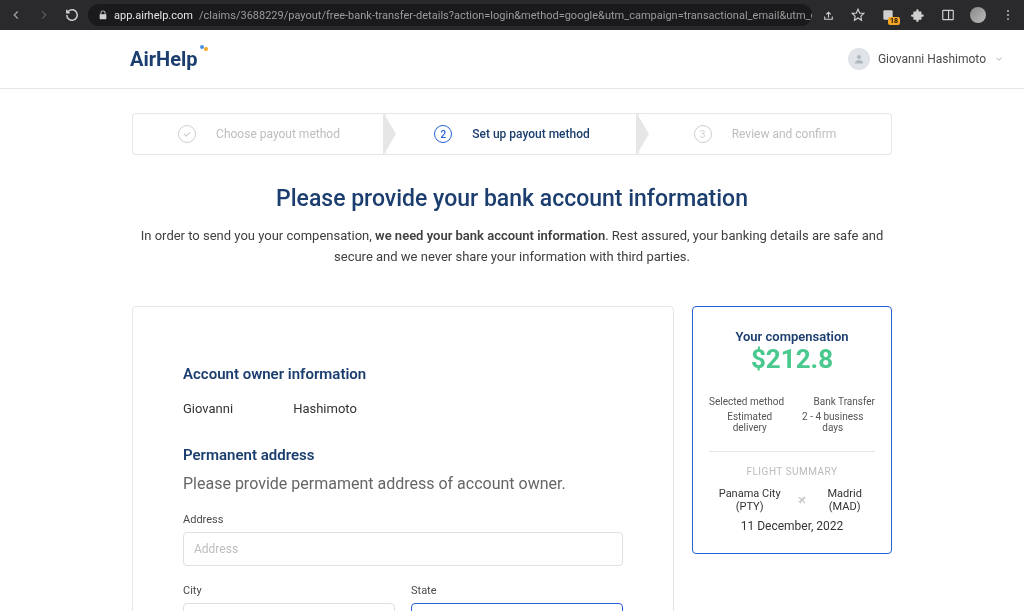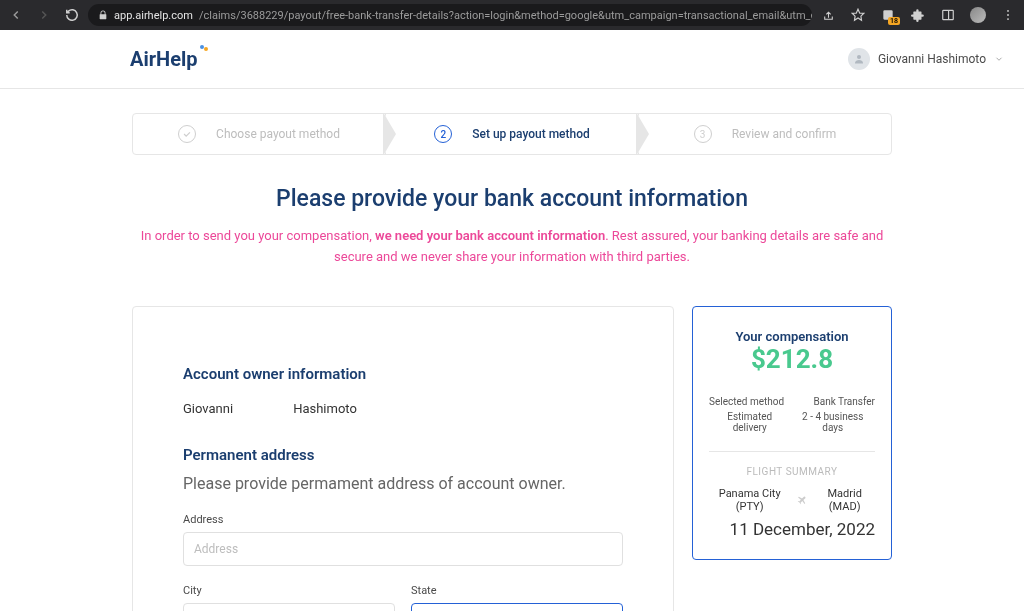--- a/index.html
+++ b/index.html
@@ -40,21 +40,21 @@
 .step-2-wrap { border-left: 1px solid #e6e6e6; border-right: 1px solid #e6e6e6; }
 .step-2-wrap::before, .step-2-wrap::after { content: ""; position: absolute; top: 0; width: 16px; height: 100%; }
 .step-circle { width: 18px; height: 18px; border-radius: 50%; border: 1.5px solid #cfcfcf; display: flex; align-items: center; justify-content: center; font-size: 10px; color: #cfcfcf; }
 .step.active { color: #1b3e6f; font-weight: 500; }
 .step.active .step-circle { border-color: #2461d6; color: #2461d6; }
 .step-sep { width: 0; height: 0; border-top: 21px solid transparent; border-bottom: 21px solid transparent; border-left: 12px solid #fff; position: absolute; right: -11px; z-index: 2; }
 .step-sep::before { content: ""; position: absolute; top: -22px; left: -13px; border-top: 22px solid transparent; border-bottom: 22px solid transparent; border-left: 13px solid #e6e6e6; z-index: -1; }
 
 
 .page-title { text-align: center; font-size: 23px; font-weight: 500; color: #1b3e6f; margin-top: 30px; }
-.page-desc { text-align: center; font-size: 13px; color: #ec4899; margin-top: 14px; line-height: 1.6; }
+.page-desc { text-align: center; font-size: 13px; color: #404040; margin-top: 14px; line-height: 1.6; }
 .page-desc b { font-weight: 600; }
 
 
 .main-cols { display: flex; gap: 18px; margin-top: 38px; align-items: flex-start; }
 .form-card { flex: 1; border: 1px solid #e6e6e6; border-radius: 4px; padding: 58px 50px 30px 50px; }
 .comp-card { width: 200px; border: 1.5px solid #2461d6; border-radius: 4px; padding: 22px 16px 20px 16px; text-align: center; }
 
 .section-title { font-size: 15px; font-weight: 600; color: #1b3e6f; margin-bottom: 18px; }
 .name-row { display: flex; gap: 60px; font-size: 13px; color: #333; margin-bottom: 30px; }
 
@@ -73,21 +73,21 @@
 
 
 .comp-title { font-size: 13px; font-weight: 600; color: #1b3e6f; }
 .comp-amount { font-size: 26px; font-weight: 700; color: #49c98e; margin-bottom: 22px; }
 .comp-rows { font-size: 10px; color: #555; }
 .comp-row { display: flex; justify-content: space-between; margin-bottom: 4px; }
 .comp-divider { border-top: 1px solid #e6e6e6; margin: 18px 0 14px 0; }
 .flight-summary-label { font-size: 10px; color: #bbb; letter-spacing: 0.5px; margin-bottom: 10px; }
 .flight-route { font-size: 11px; color: #333; display: flex; align-items: center; justify-content: center; gap: 6px; margin-bottom: 6px; }
 .plane-icon { color: #ccc; }
-.flight-date { font-size: 17px; color: #333; text-align: right; }
+.flight-date { font-size: 12px; color: #333; }
 
 svg { display: block; }
 </style>
 </head>
 <body>
 
 <div class="browser-bar">
   <div class="nav-arrows">
     <div class="nav-arrow">
       <svg width="14" height="14" viewBox="0 0 24 24" fill="none" stroke="currentColor" stroke-width="2.5">

